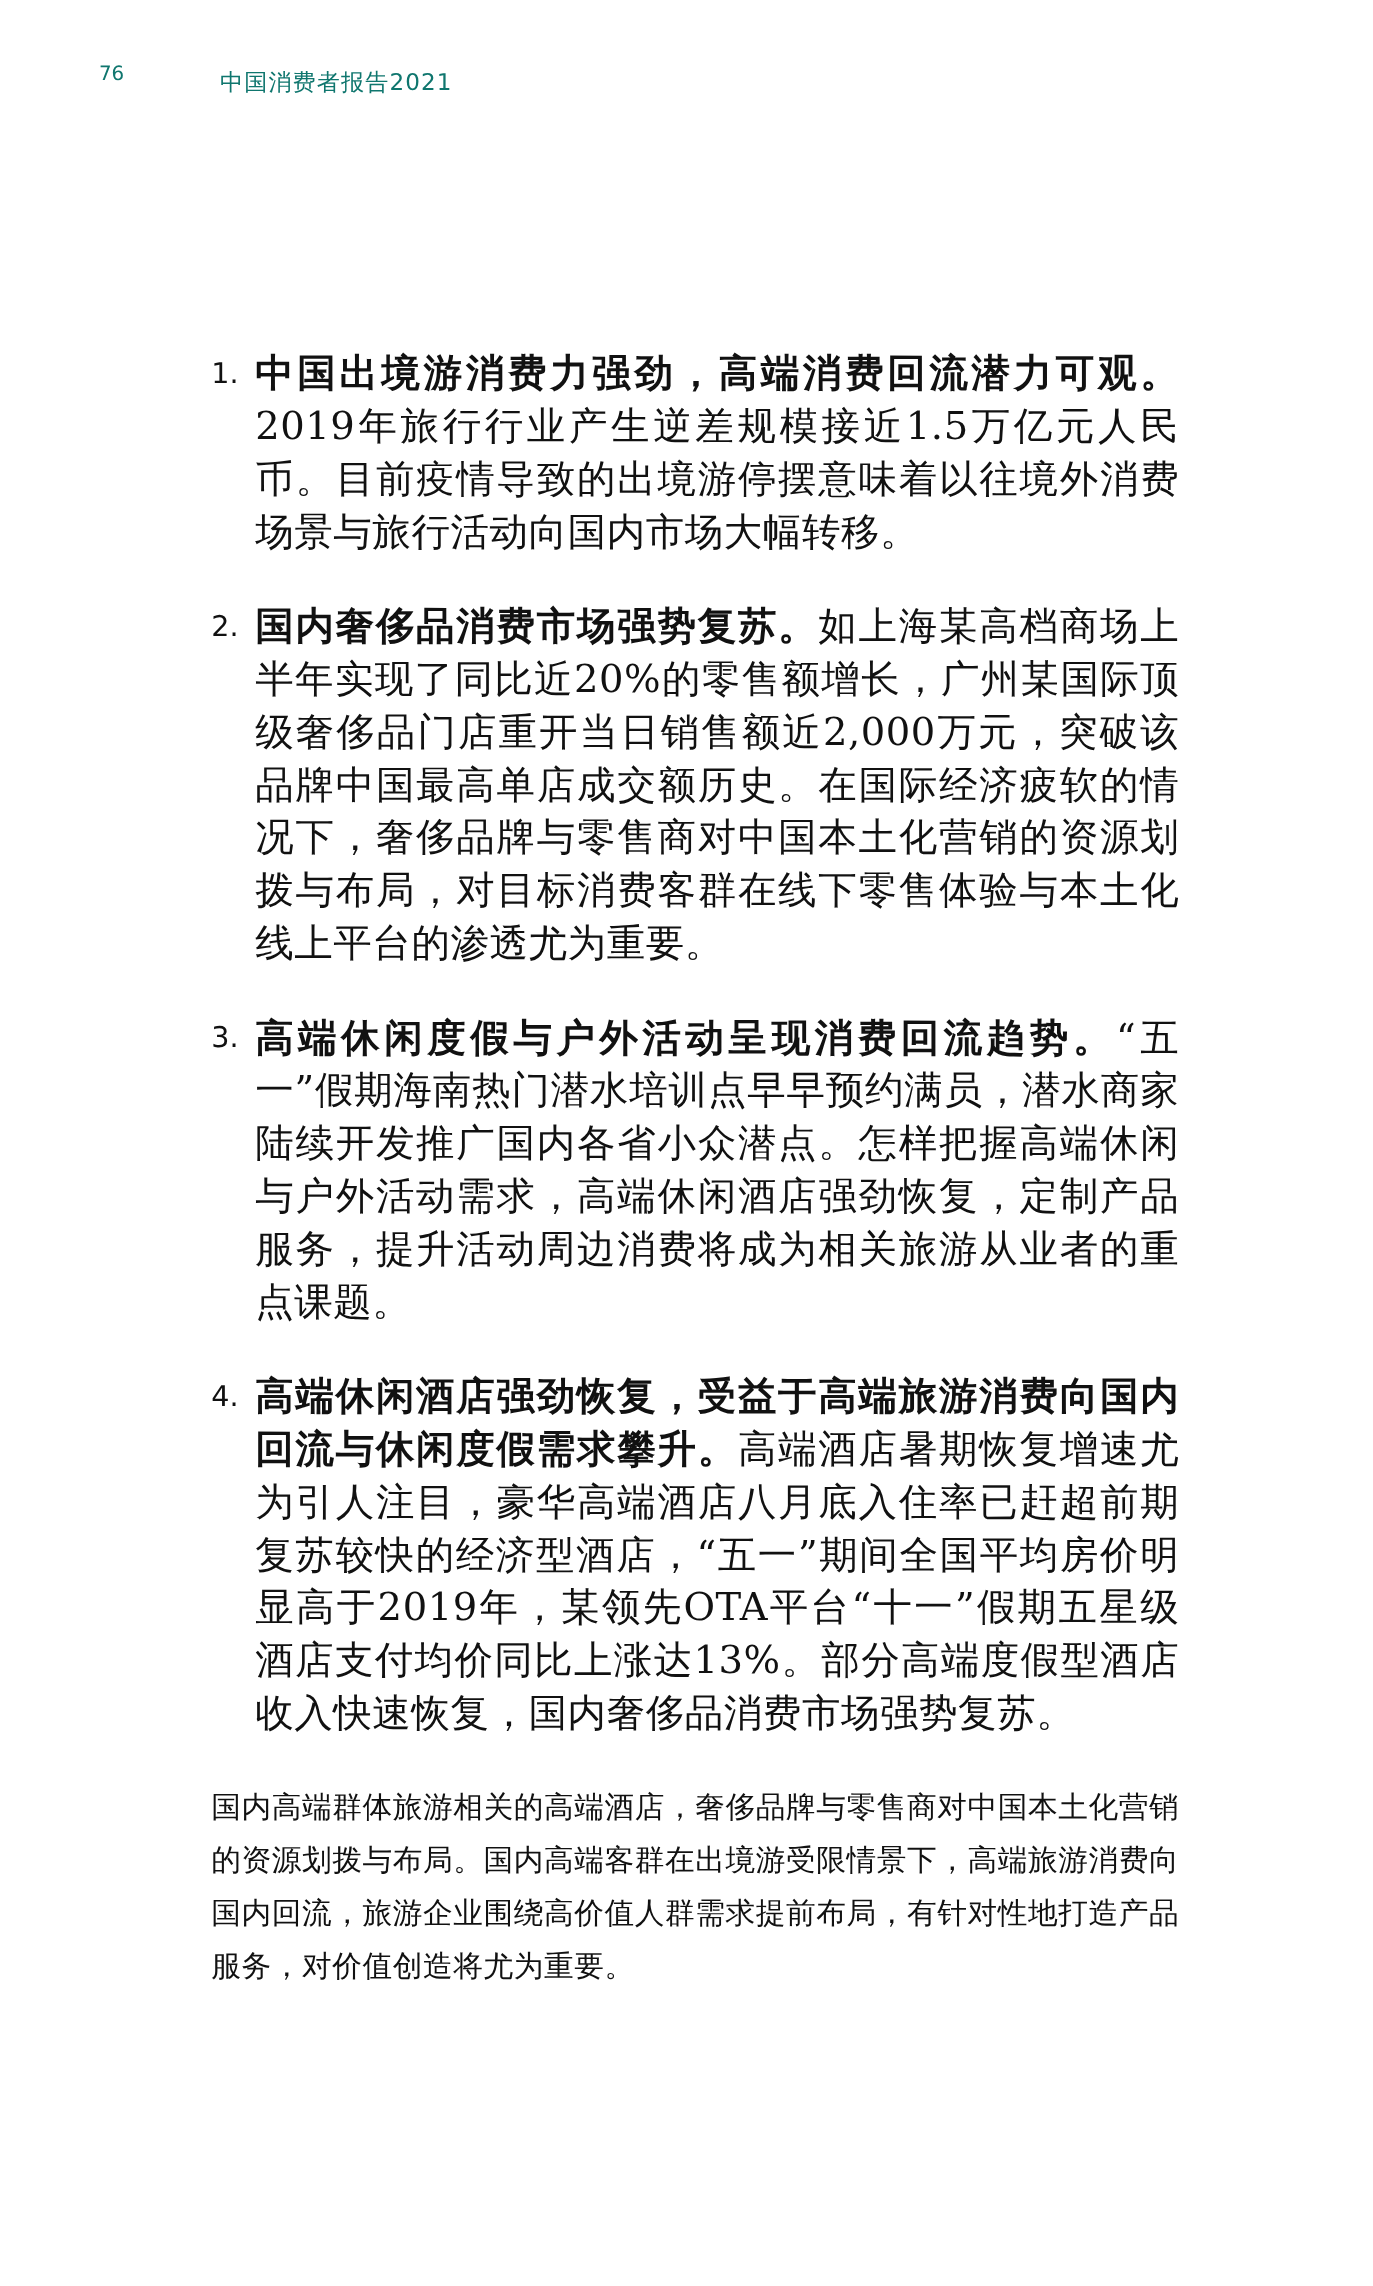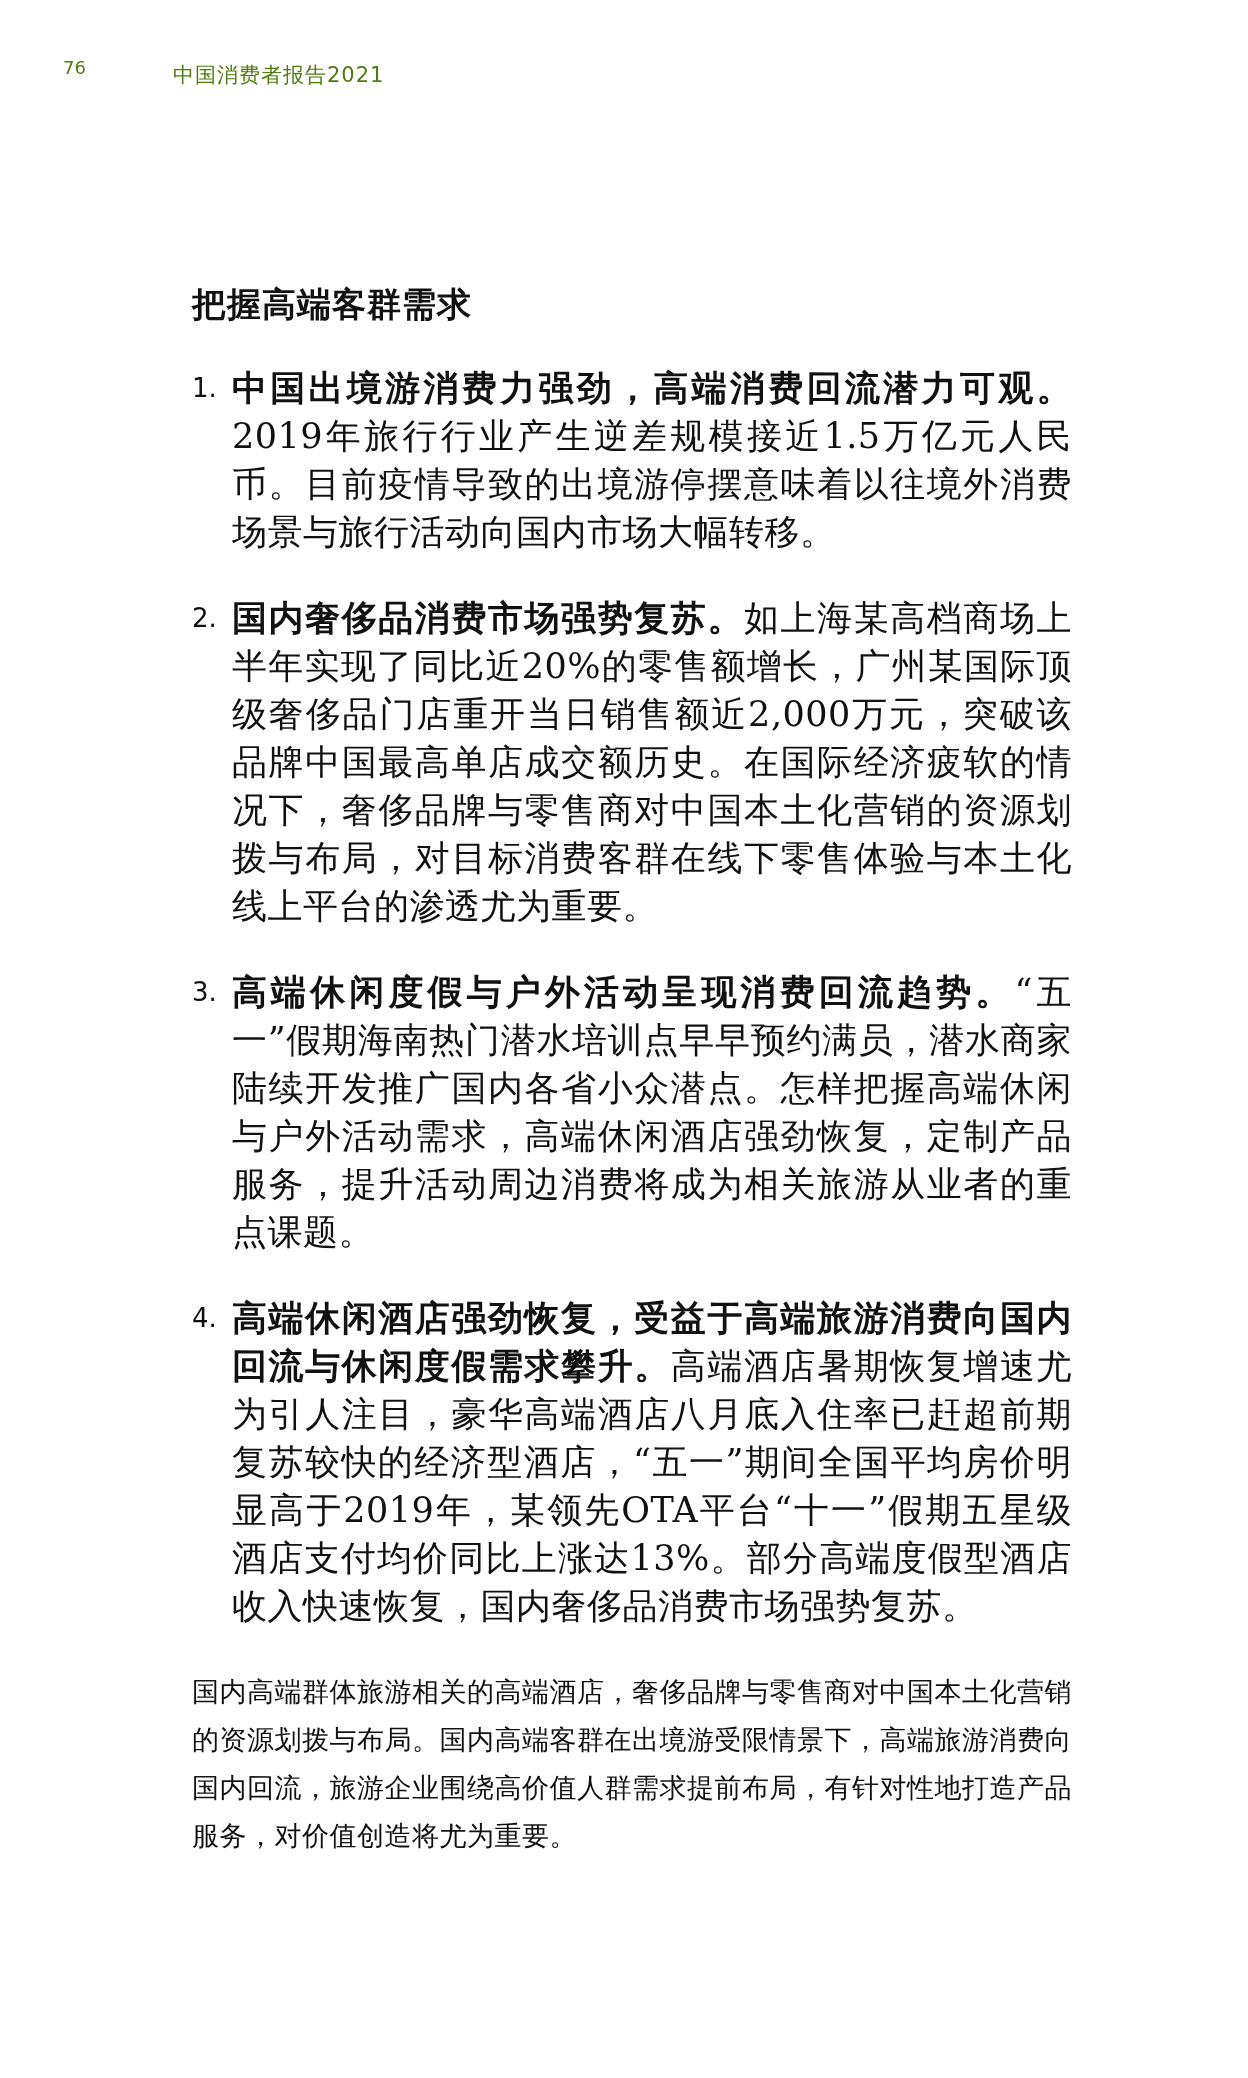--- a/index.html
+++ b/index.html
@@ -11,26 +11,26 @@
     width: 1248px;
     height: 2078px;
     position: relative;
     overflow: hidden;
     font-family: "DejaVu Serif", "Liberation Serif", serif;
     color: #111111;
   }
   .running-header {
     position: absolute;
     top: 52px;
-    left: 63px;
+    left: 90px;
     height: 30px;
     display: flex;
     align-items: center;
     font-family: "DejaVu Sans", "Liberation Sans", sans-serif;
-    color: #4d7c0f;
+    color: #0f766e;
   }
   .page-number {
     font-size: 18px;
     width: 110px;
   }
   .report-title {
     font-size: 21px;
     letter-spacing: 1px;
     margin-top: 16px;
   }
@@ -85,21 +85,20 @@
 </style>
 </head>
 <body>
 
 <header class="running-header">
   <span class="page-number">76</span>
   <span class="report-title">中国消费者报告2021</span>
 </header>
 
 <main class="content">
-  <h2 class="section-title">把握高端客群需求</h2>
 
   <ol class="list">
     <li class="list-item">
       <span class="list-num">1.</span>
       <div class="list-body"><span class="lead">中国出境游消费力强劲，高端消费回流潜力可观。</span><span>2019年旅行行业产生逆差规模接近1.5万亿元人民币。目前疫情导致的出境游停摆意味着以往境外消费场景与旅行活动向国内市场大幅转移。</span></div>
     </li>
     <li class="list-item">
       <span class="list-num">2.</span>
       <div class="list-body"><span class="lead">国内奢侈品消费市场强势复苏。</span><span>如上海某高档商场上半年实现了同比近20%的零售额增长，广州某国际顶级奢侈品门店重开当日销售额近2,000万元，突破该品牌中国最高单店成交额历史。在国际经济疲软的情况下，奢侈品牌与零售商对中国本土化营销的资源划拨与布局，对目标消费客群在线下零售体验与本土化线上平台的渗透尤为重要。</span></div>
     </li>

